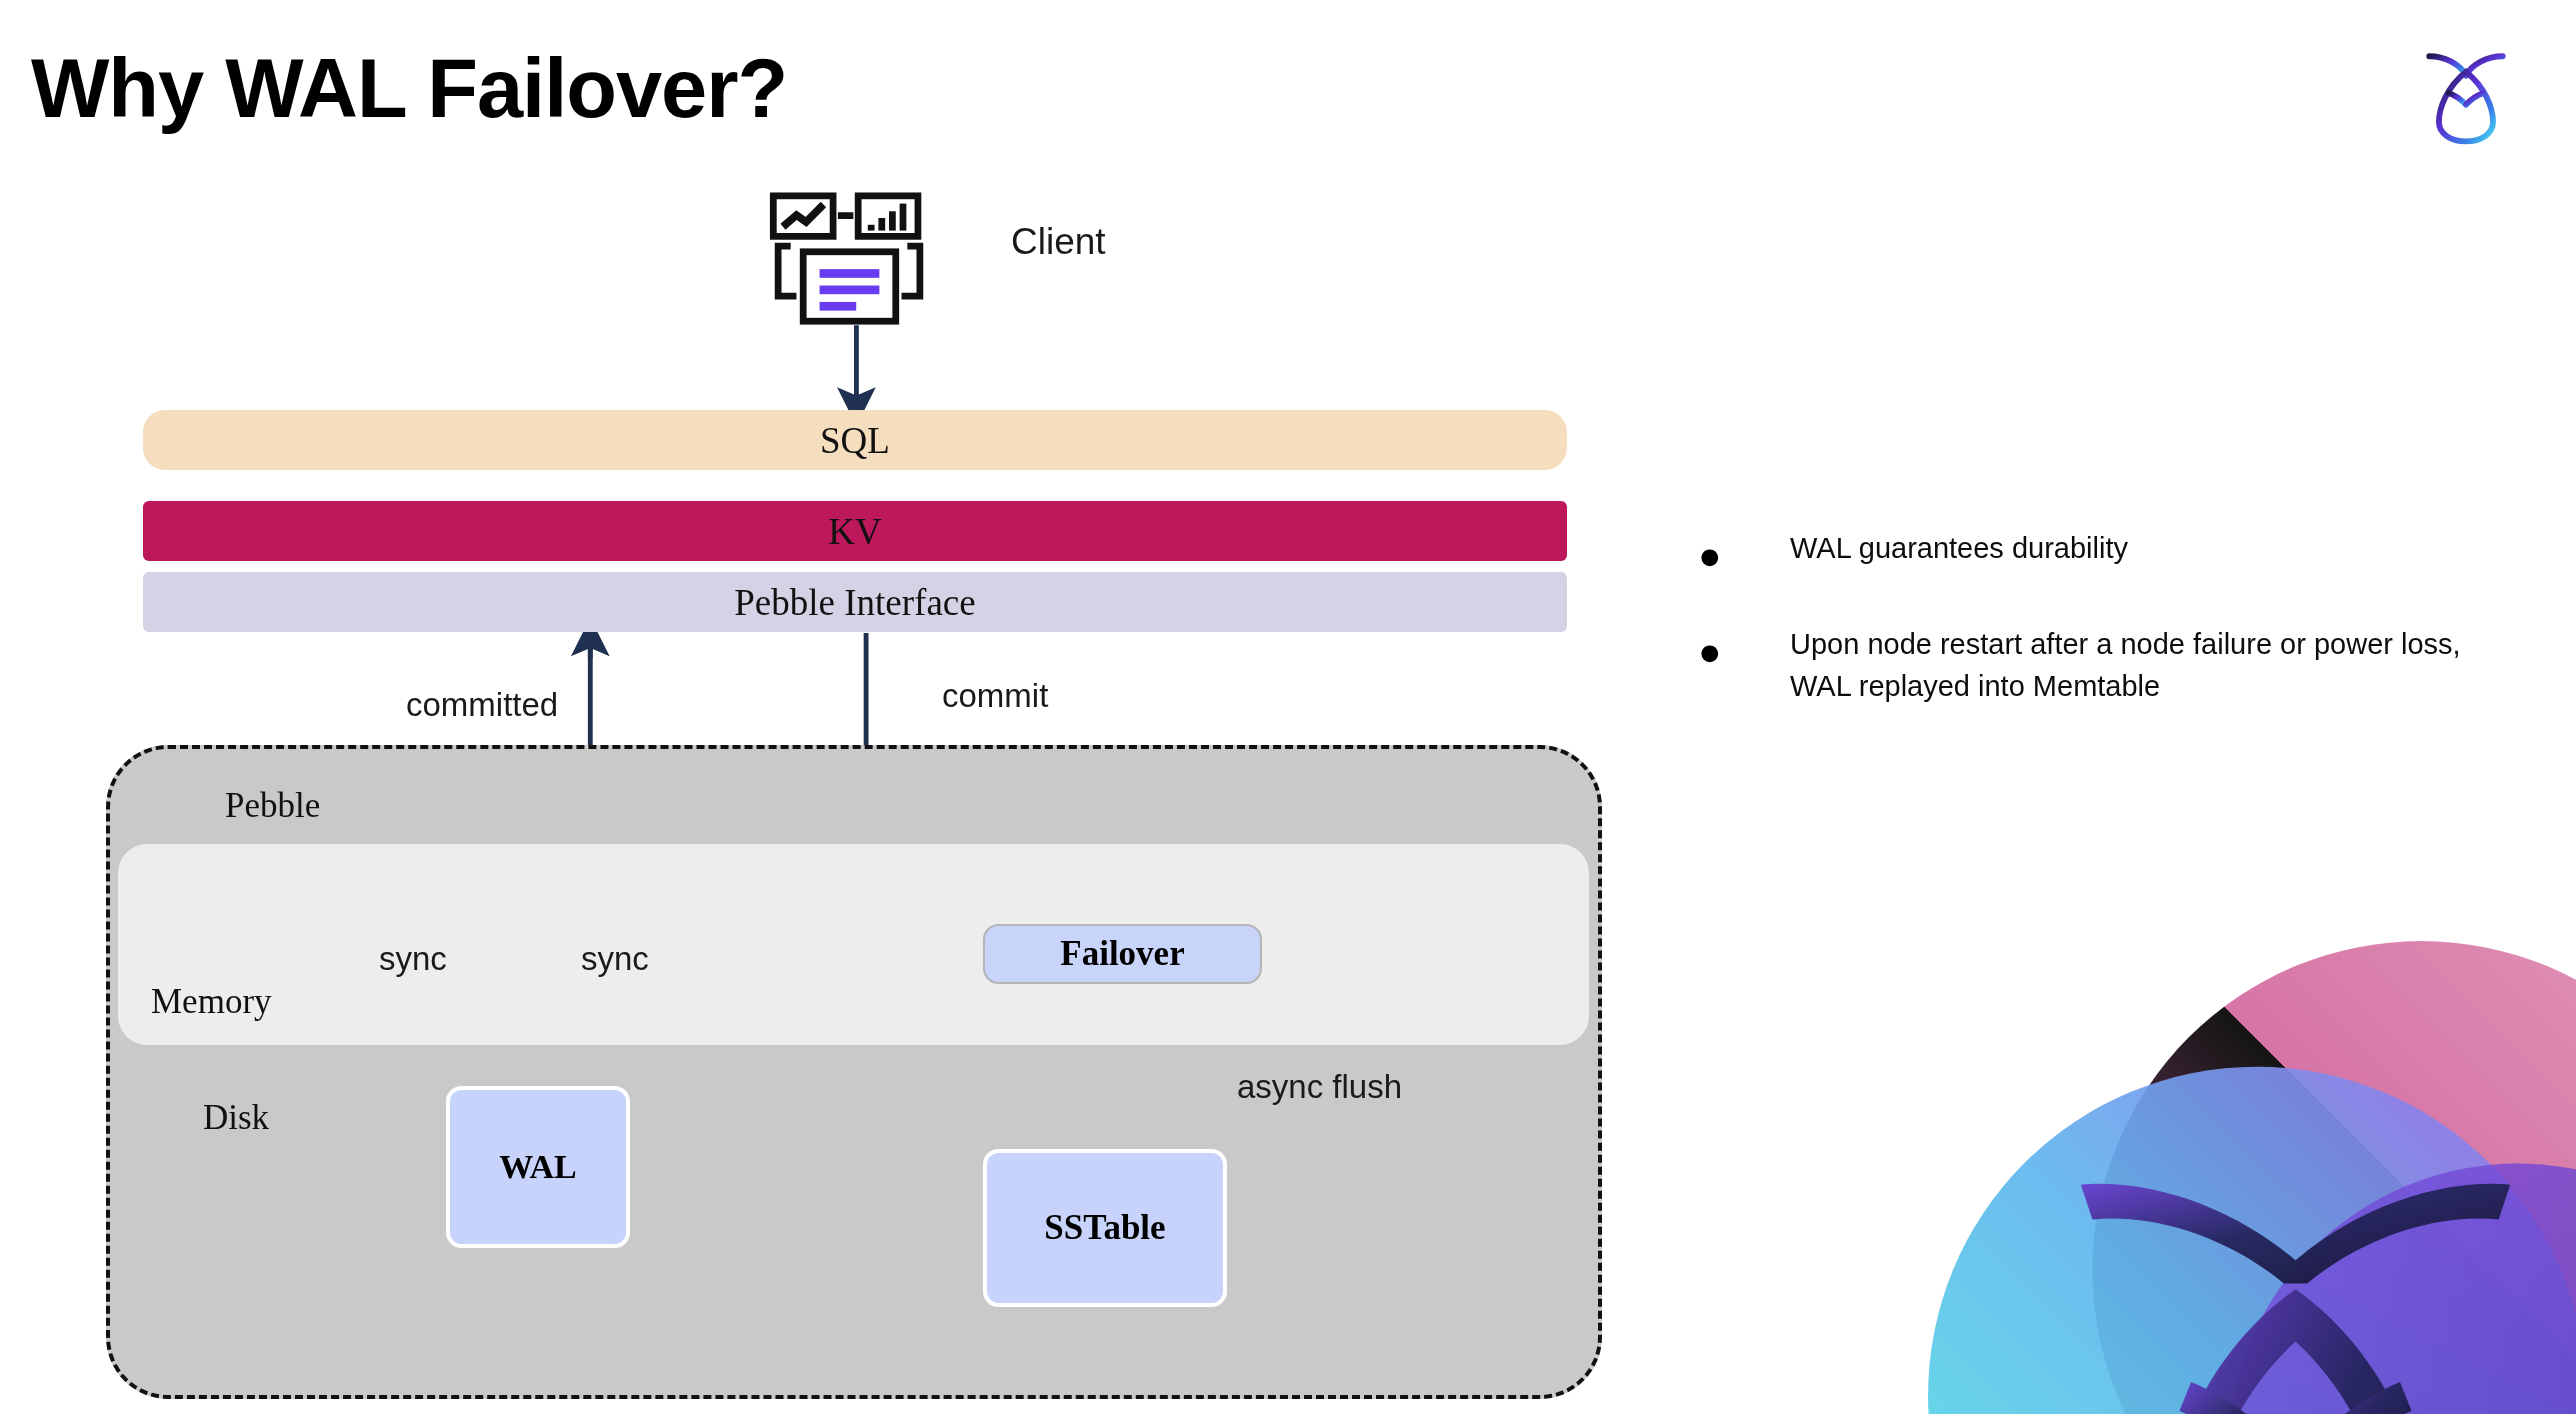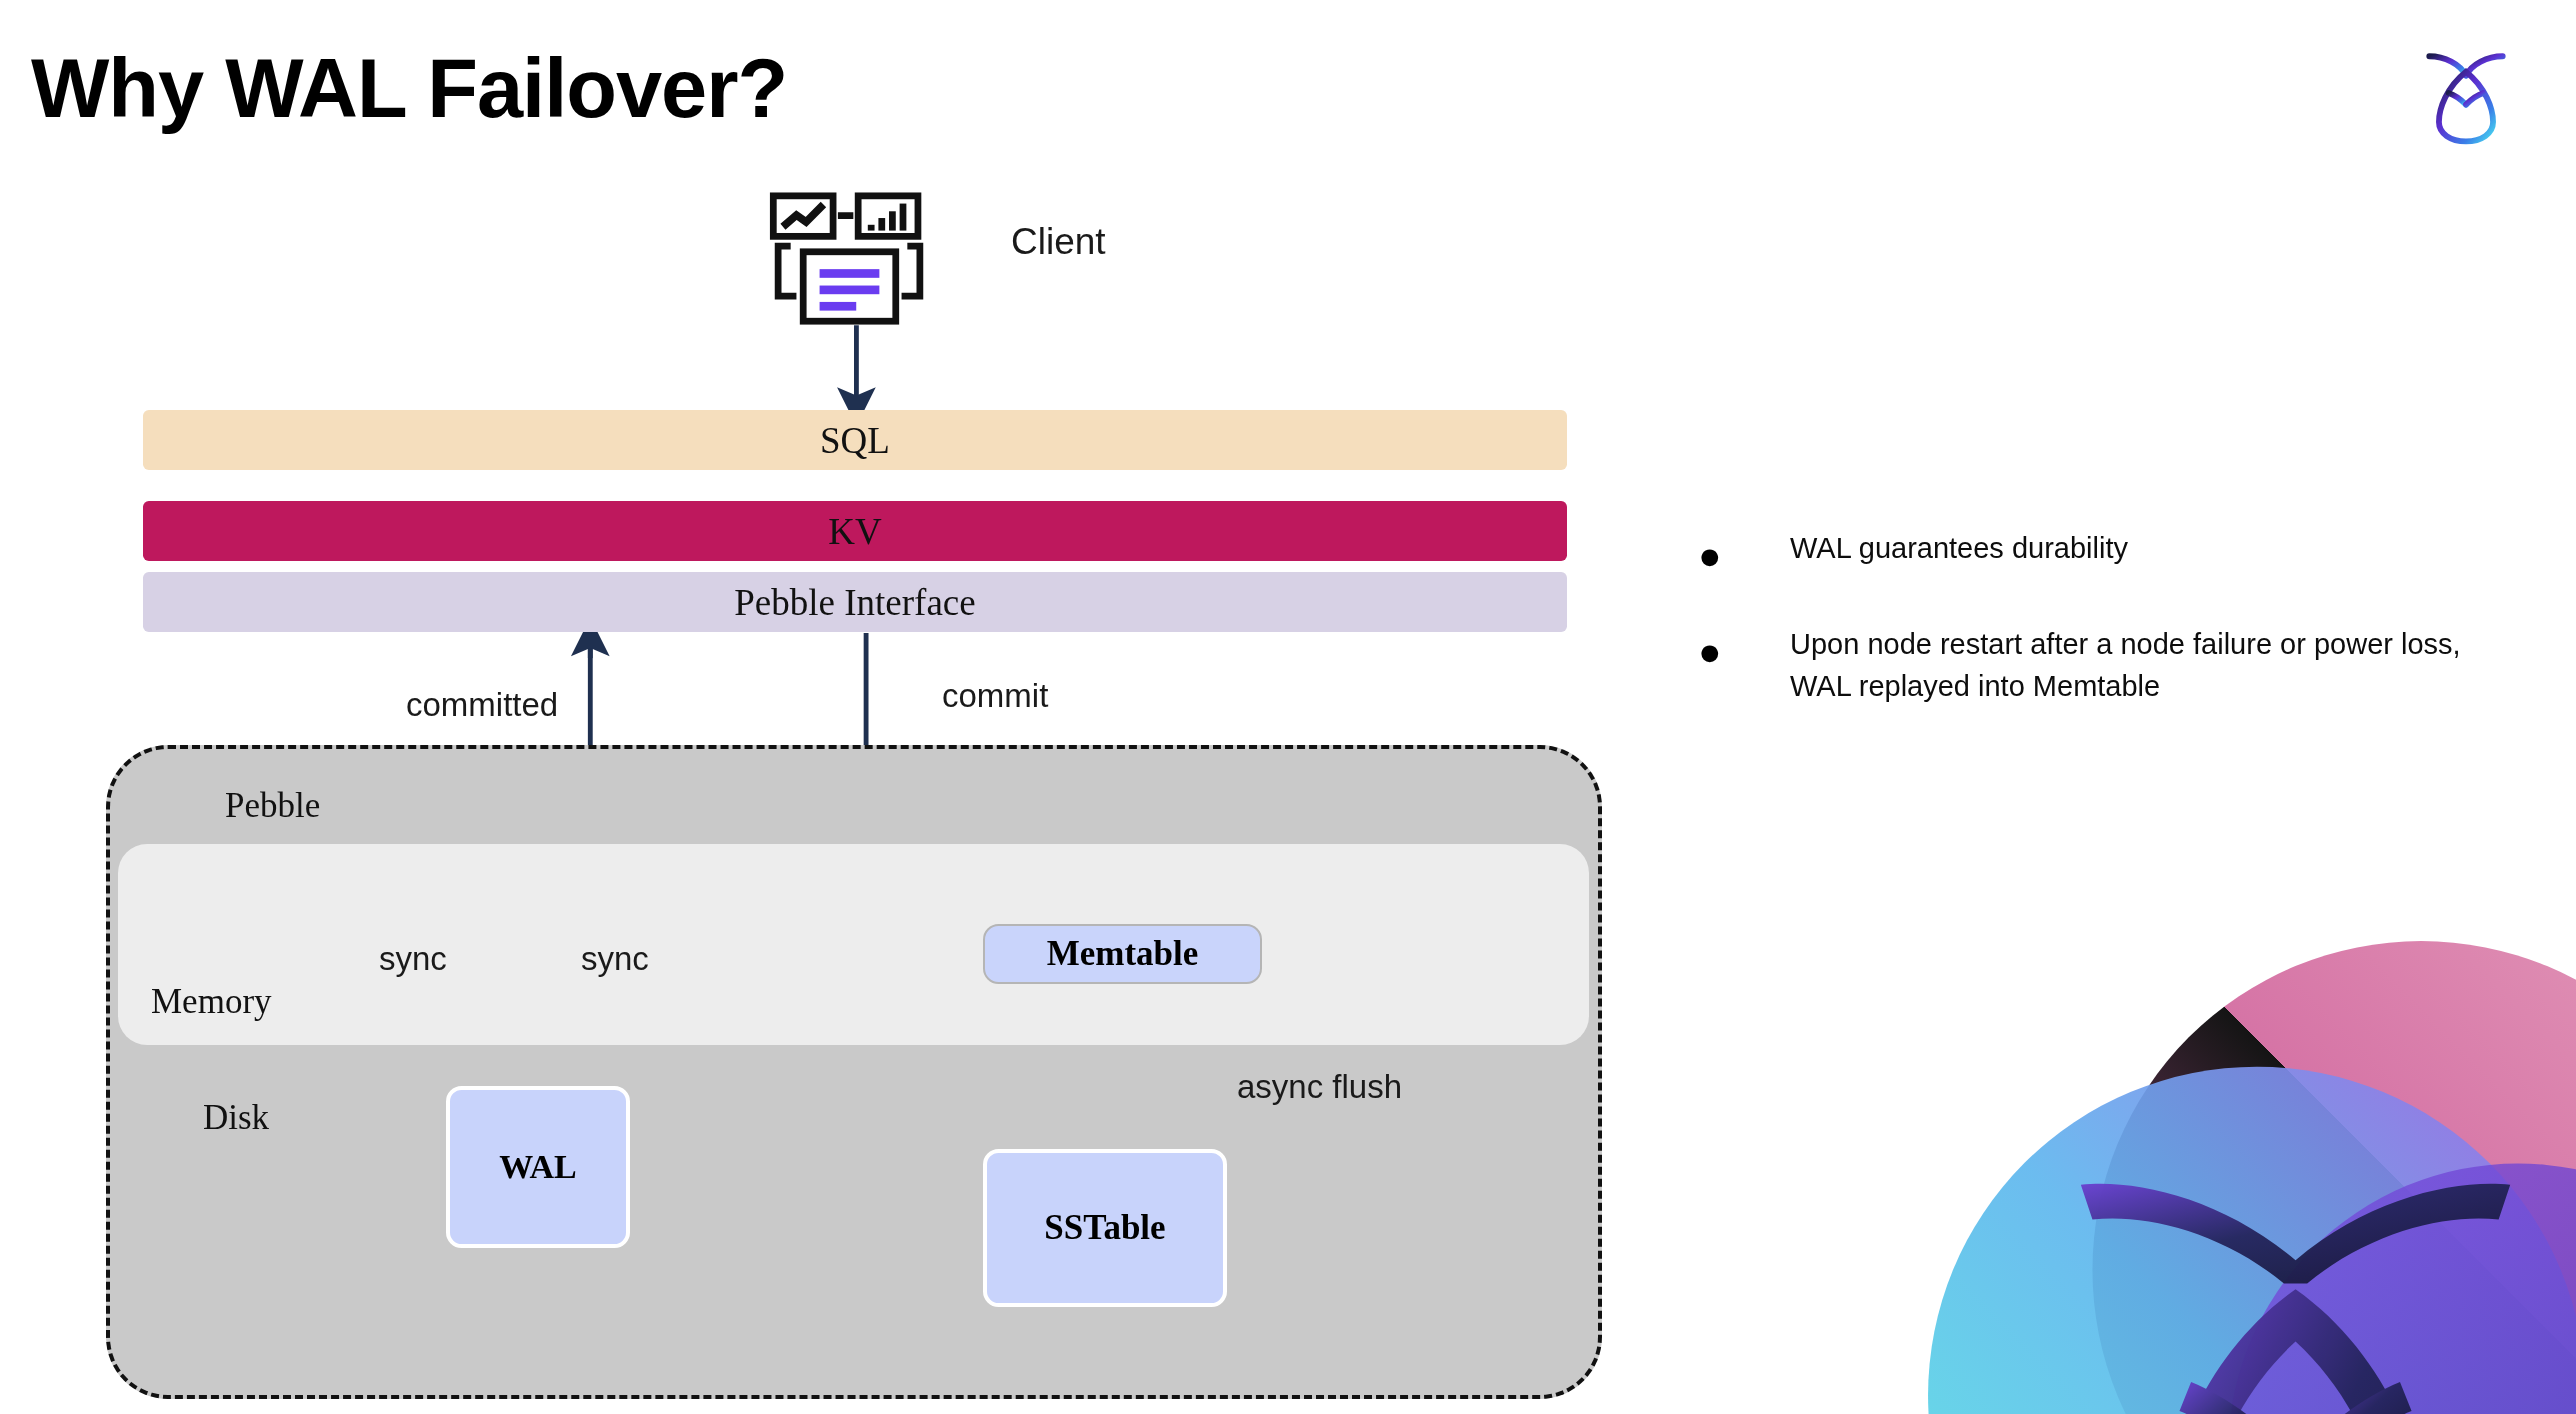--- a/index.html
+++ b/index.html
@@ -33,21 +33,21 @@
   }
 
   
   .bar{
     position:absolute;left:143px;width:1424px;height:60px;
     border-radius:5.8px;
     display:flex;align-items:center;justify-content:center;
     font-family:"Liberation Serif", serif;
     font-size:37px;color:#111;
   }
-  .bar-sql{top:410px;background:#f5debd;}
+  .bar-sql{top:410px;background:#f5debd;border-radius:22px;}
   .bar-kv{top:501px;background:#be185d;}
   .bar-si{top:572px;background:#d7d1e5;}
 
   
   .pebble-box{
     position:absolute;left:106px;top:745px;width:1496px;height:654px;
     border:4.8px dashed #111111;border-radius:62px;
     background:#c9c9c9;box-sizing:border-box;
   }
   .mem-band{
@@ -235,21 +235,21 @@
     <span>Pebble Interface</span>
   </div>
 
   <div class="pebble-box"></div>
   <div class="mem-band"></div>
   <div class="zone-label lbl-pebble">Pebble</div>
   <div class="zone-label lbl-memory">Memory</div>
   <div class="zone-label lbl-disk">Disk</div>
 
   <div class="node node-memtable">
-    <span>Memtable</span>
+    <span>Failover</span>
   </div>
   <div class="node node-wal">
     <span>WAL</span>
   </div>
   <div class="node node-sstable">
     <span>SSTable</span>
   </div>
 
   <div class="edge-label el-committed">committed</div>
   <div class="edge-label el-commit">commit</div>

